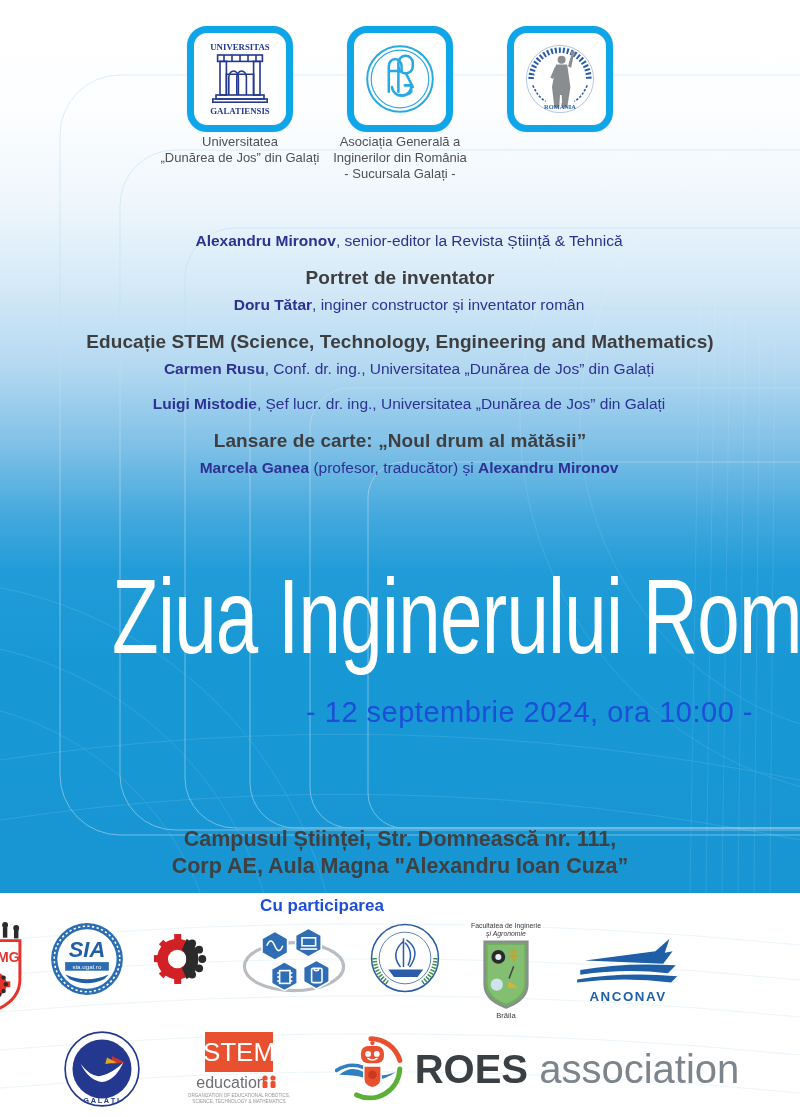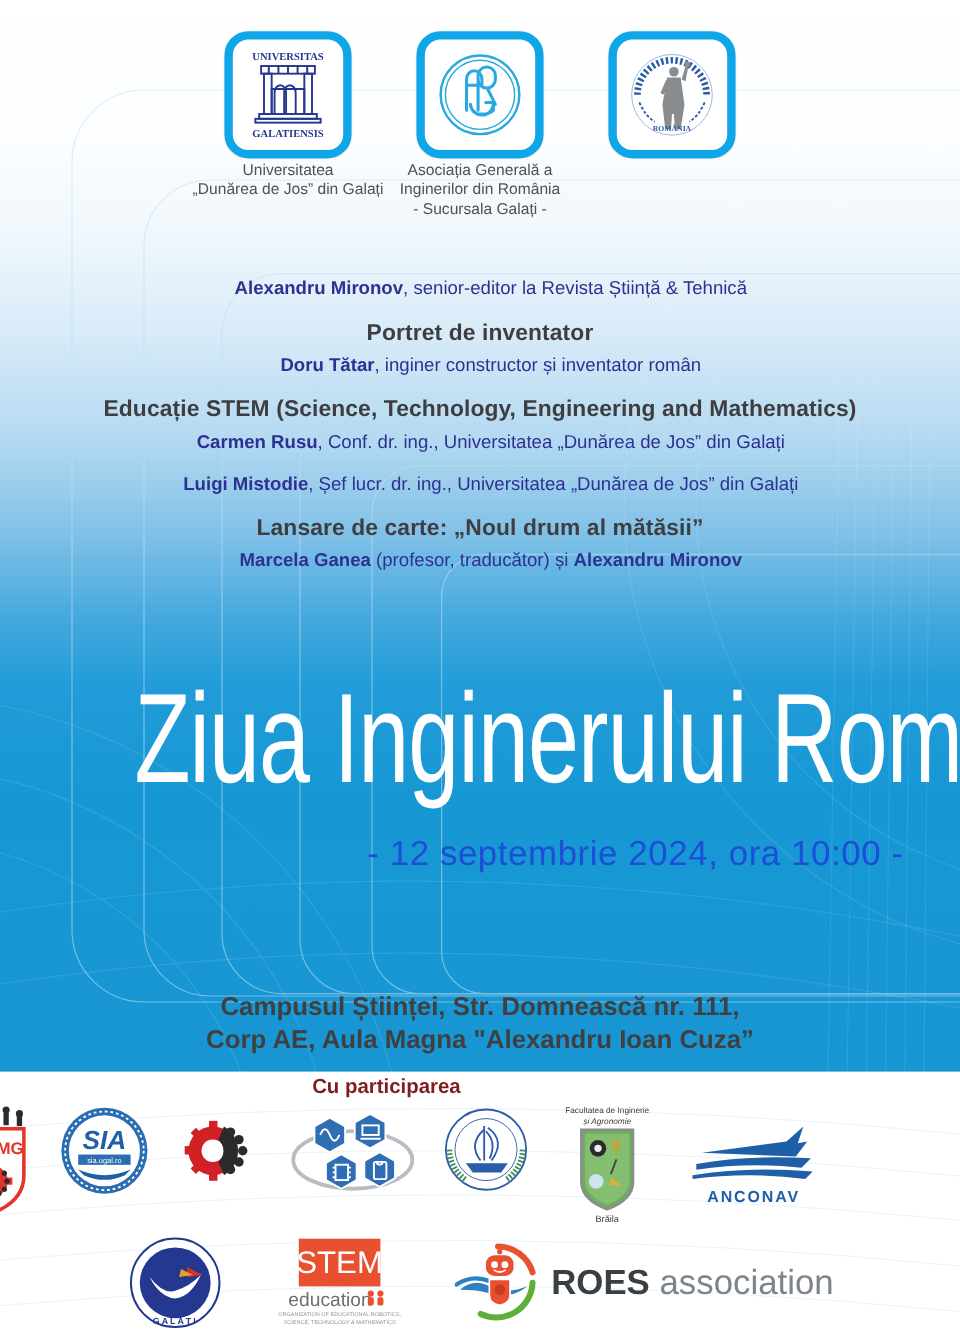--- a/index.html
+++ b/index.html
@@ -43,28 +43,28 @@
   .event-date{
     position:absolute;top:696px;right:47px;
     color:#1d4ed8;font-size:29px;letter-spacing:.5px;
   }
   .event-address{
     position:absolute;top:810px;left:0;width:800px;text-align:center;
     font-size:21.5px;font-weight:bold;color:#3f4041;line-height:1.25;margin-top:16px;
   }
   .cu-part{
     position:absolute;top:896px;left:0;width:644px;text-align:center;
-    font-size:17px;font-weight:bold;color:#7f1d1d;
+    font-size:17px;font-weight:bold;color:#1d4ed8;
   }
   
   .partners1{position:absolute;top:920px;left:0;width:644px;display:flex;justify-content:center;align-items:flex-start;gap:17px;}
   .partners2{position:absolute;top:1028px;left:0;width:800px;display:flex;justify-content:center;align-items:center;gap:44px;}
   .plogo{display:flex;flex-direction:column;align-items:center;}
   .roes-wrap{display:flex;align-items:center;gap:8px;}
-  .roes-text{font-size:29px;color:#3a3f44;white-space:nowrap;}
+  .roes-text{font-size:40px;color:#3a3f44;white-space:nowrap;}
   .roes-text b{font-weight:bold;color:#3a3f44;}
   .roes-text span{font-weight:300;color:#7d848b;}
 </style>
 </head>
 <body>
 
 <div class="poster">
   <div class="hero"></div>
 
   <svg class="bgdeco" width="800" height="1117" viewBox="0 0 800 1117">

